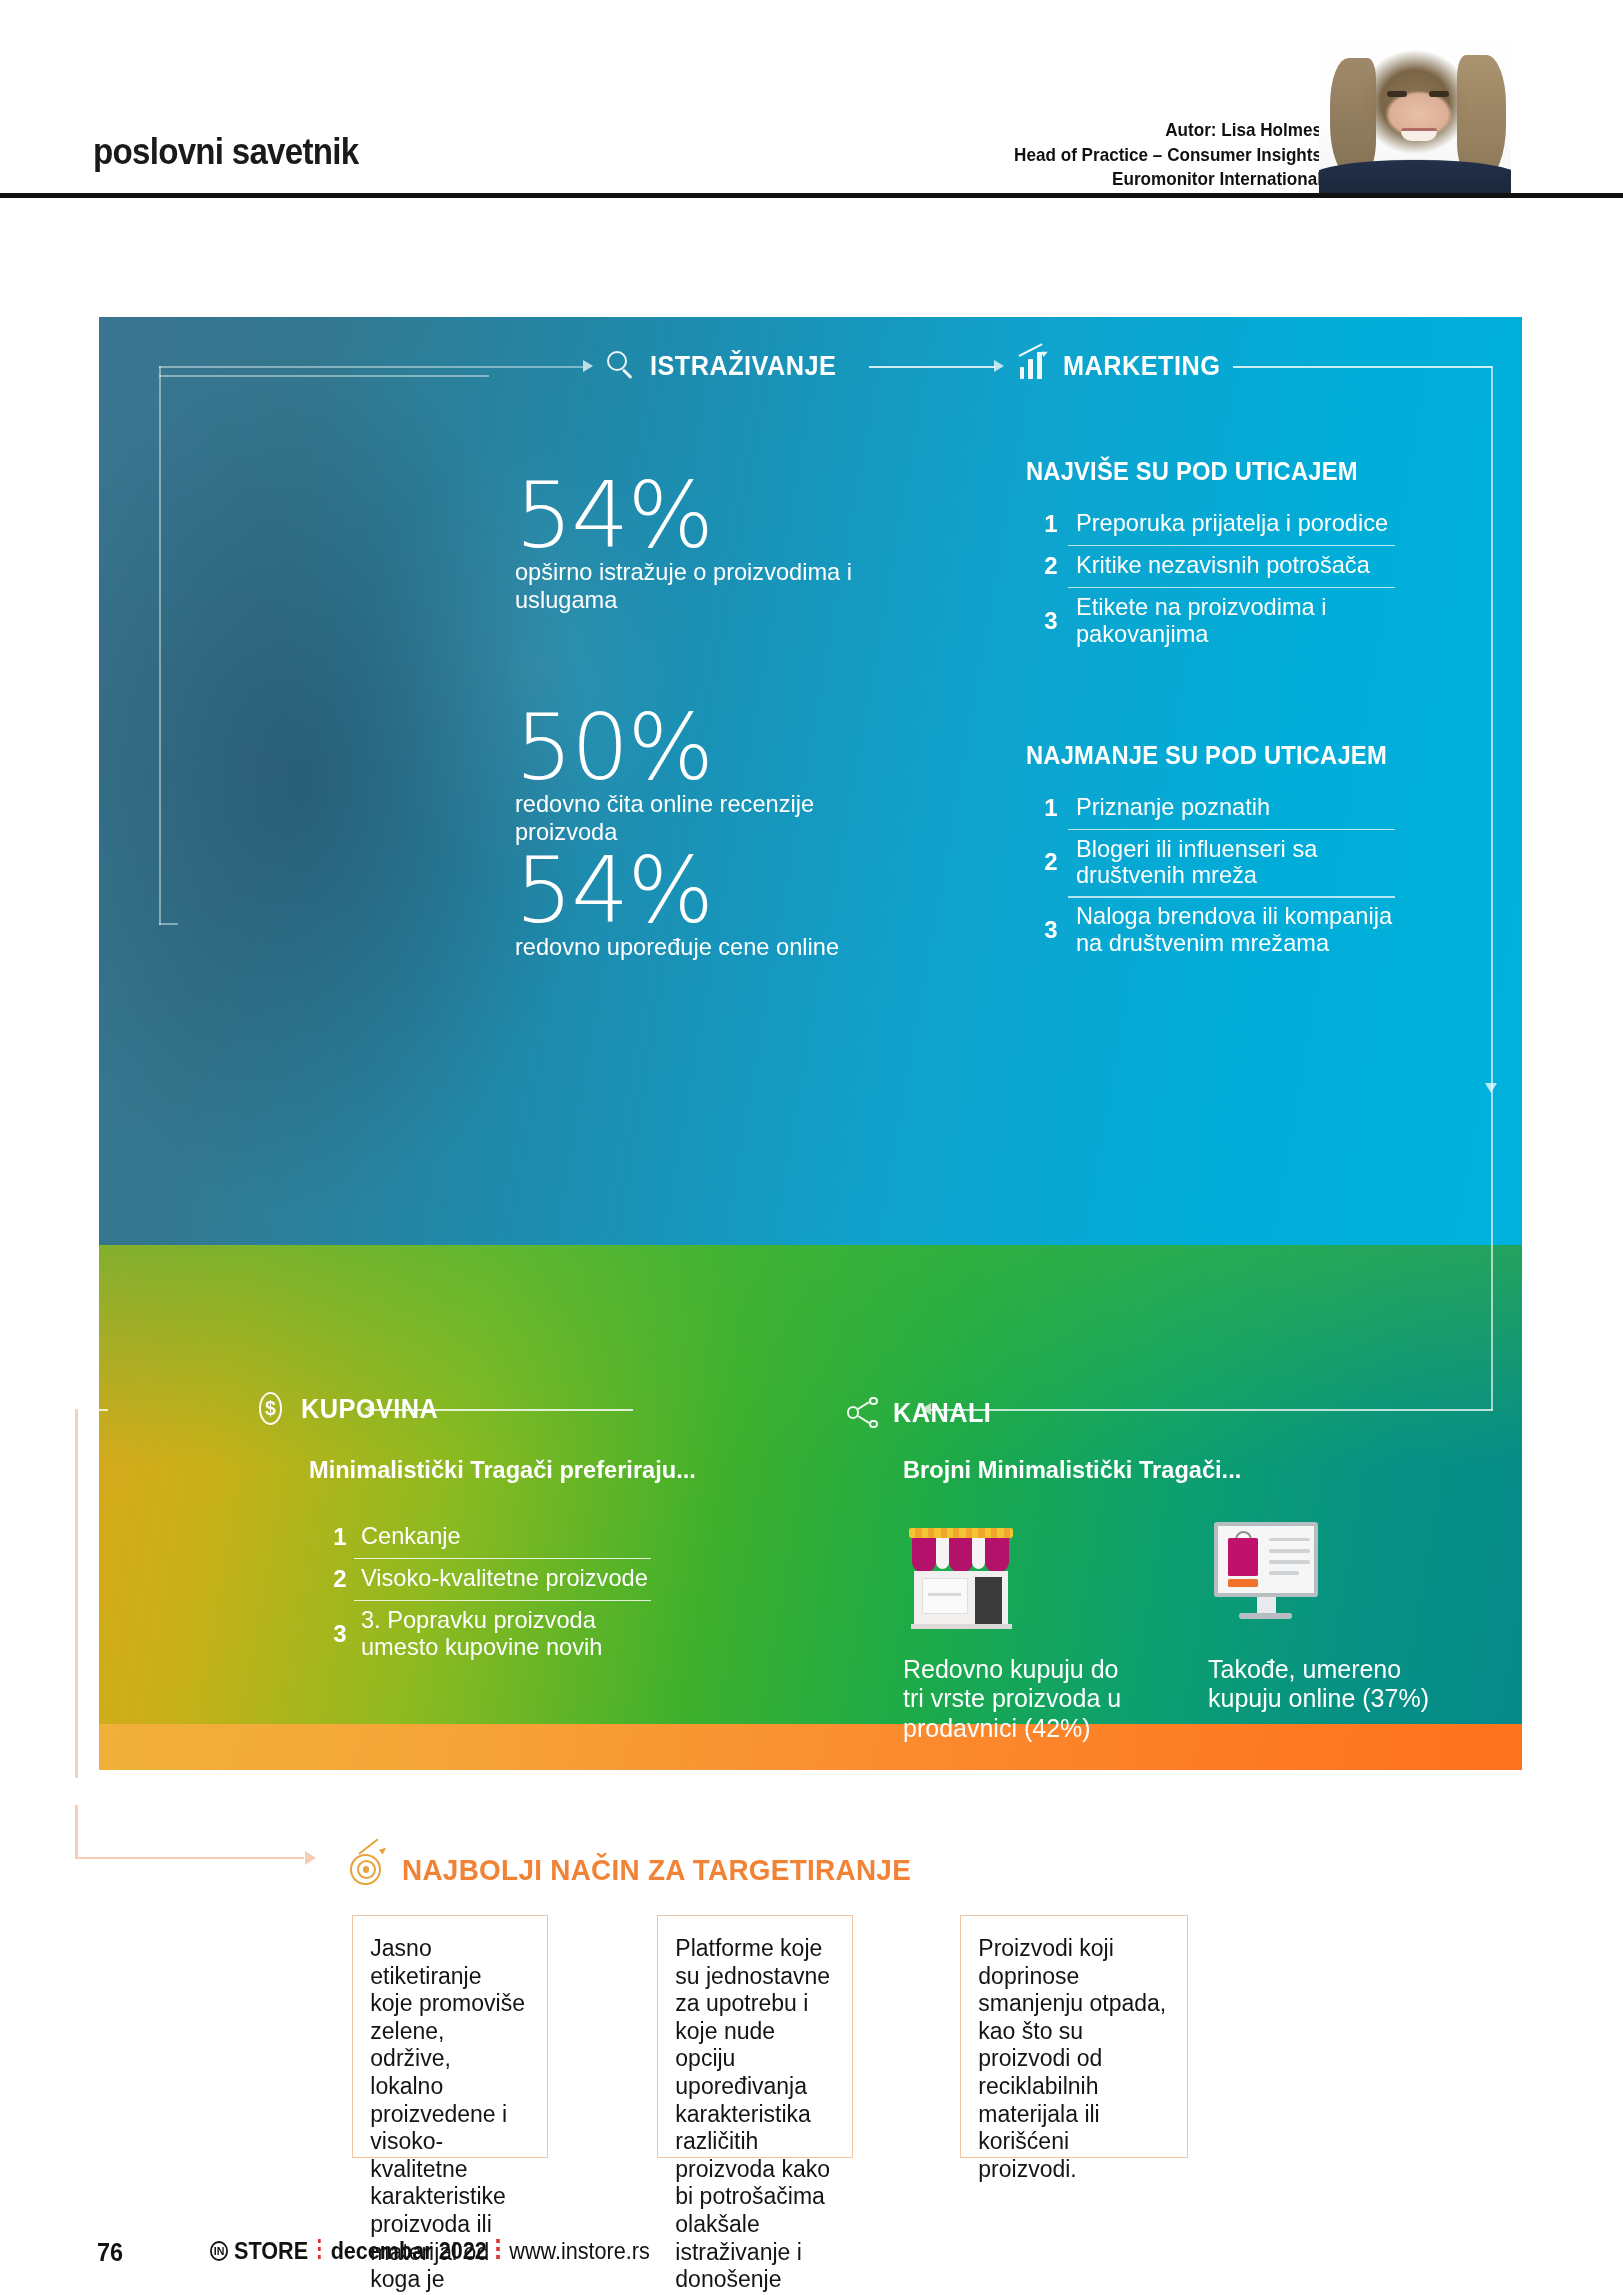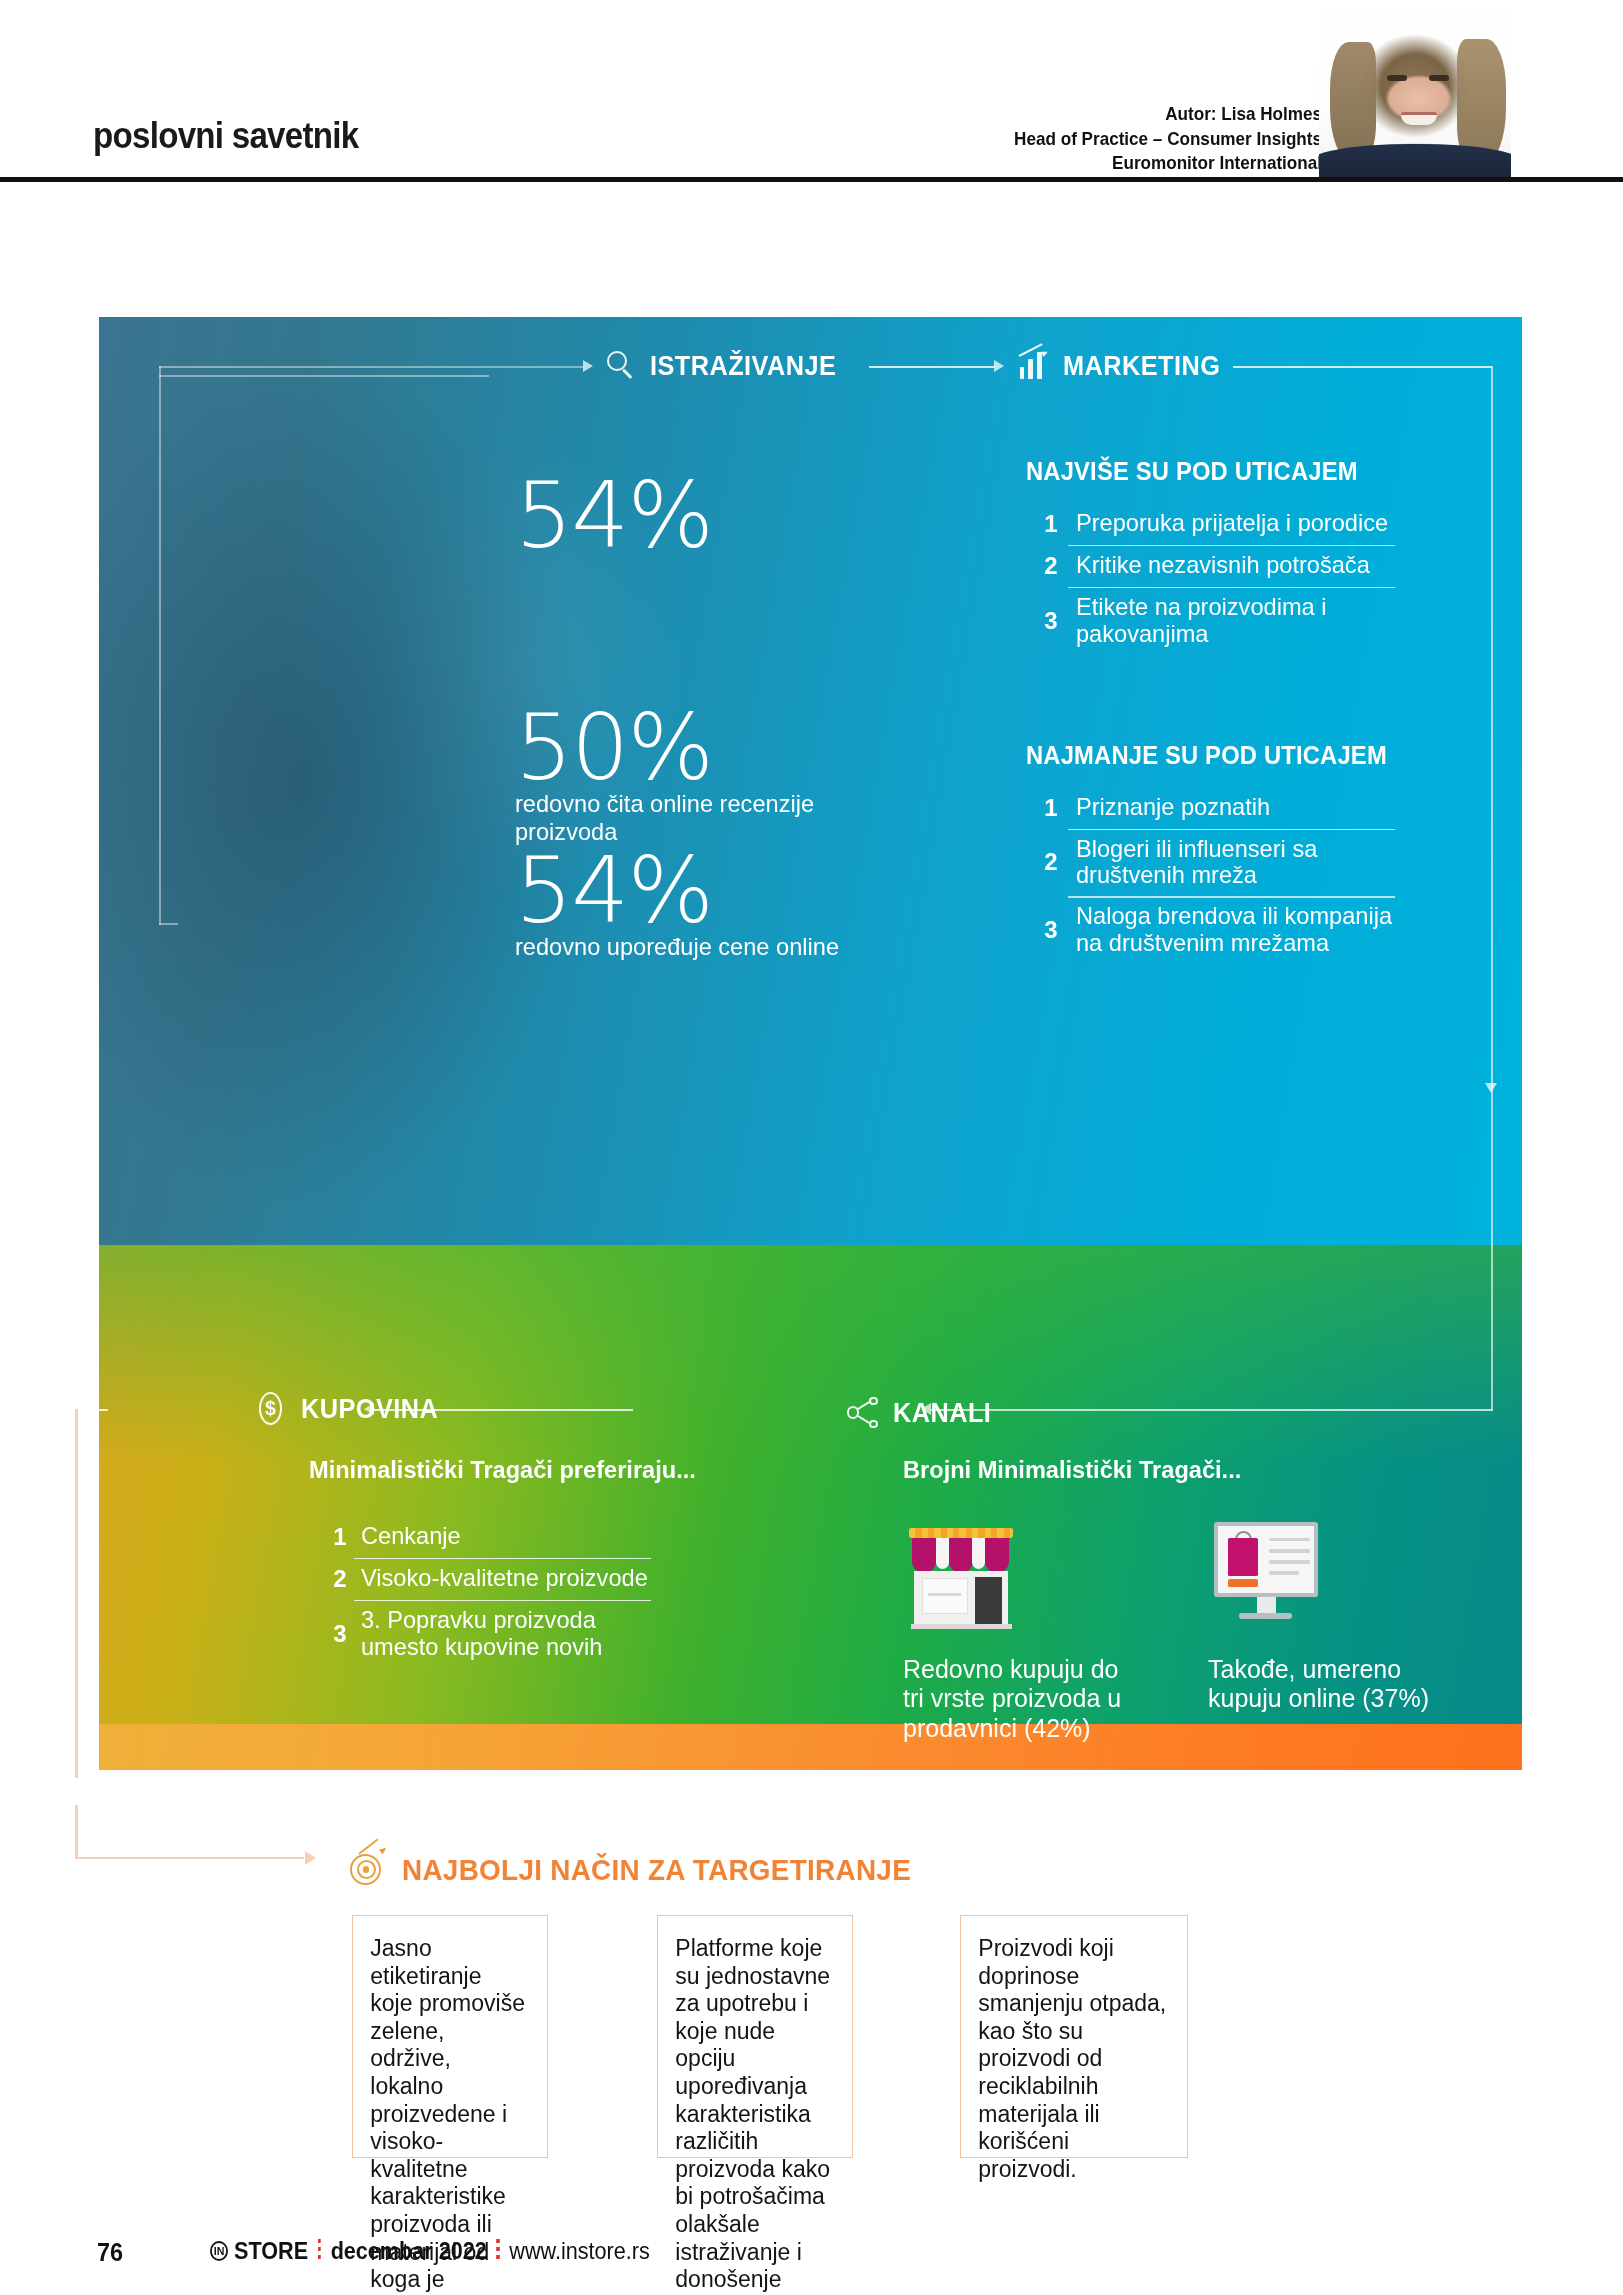--- a/index.html
+++ b/index.html
@@ -5,21 +5,21 @@
   * { box-sizing: border-box; margin: 0; padding: 0; }
   html, body {
     width: 1623px; height: 2295px;
     background: #ffffff;
     font-family: "Liberation Sans", sans-serif;
     overflow: hidden;
   }
   #page { position: relative; width: 1623px; height: 2295px; background:#fff; }
 
   
-  #masthead { position:absolute; left:0; top:0; width:1623px; height:182px; }
+  #masthead { position:absolute; left:0; top:16px; width:1623px; height:182px; }
   #masthead-title {
     position:absolute; left:93px; top:115px;
     font-family:"Liberation Sans", sans-serif;
     font-weight:700; font-size:36px; letter-spacing:-0.8px;
     color:#1a1a1a; transform: scaleX(0.92); transform-origin: left center;
   }
   #byline {
     position:absolute; right:301px; top:102px; width:487px;
     text-align:right; font-weight:700; font-size:19px; line-height:1.30;
     color:#111; transform: scaleX(0.90); transform-origin: right center;
@@ -312,20 +312,21 @@
           <div class="arrowline"></div>
             <div class="tip"></div>
         </div>
       </div>
       <div class="slabel">MARKETING</div>
     </div>
 
 
     <div class="stat" style="top:159px;">
       <div class="num">54%</div>
+      <div class="cap">opširno istražuje o proizvodima i uslugama</div>
     </div>
     <div class="stat" style="top:391px;">
       <div class="num">50%</div>
       <div class="cap">redovno čita online recenzije proizvoda</div>
     </div>
     <div class="stat" style="top:534px;">
       <div class="num">54%</div>
       <div class="cap">redovno upoređuje cene online</div>
     </div>
 

